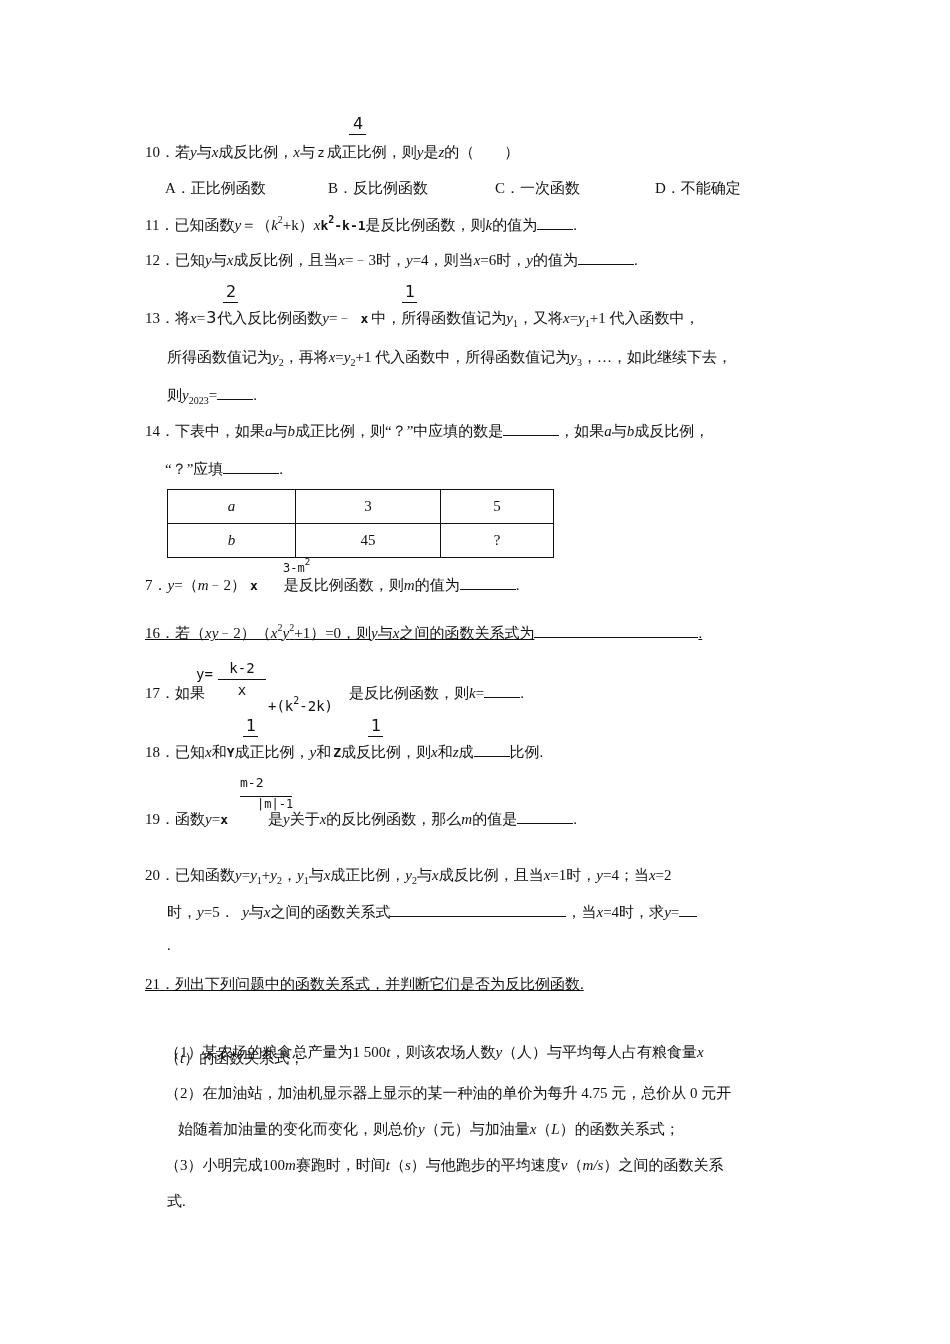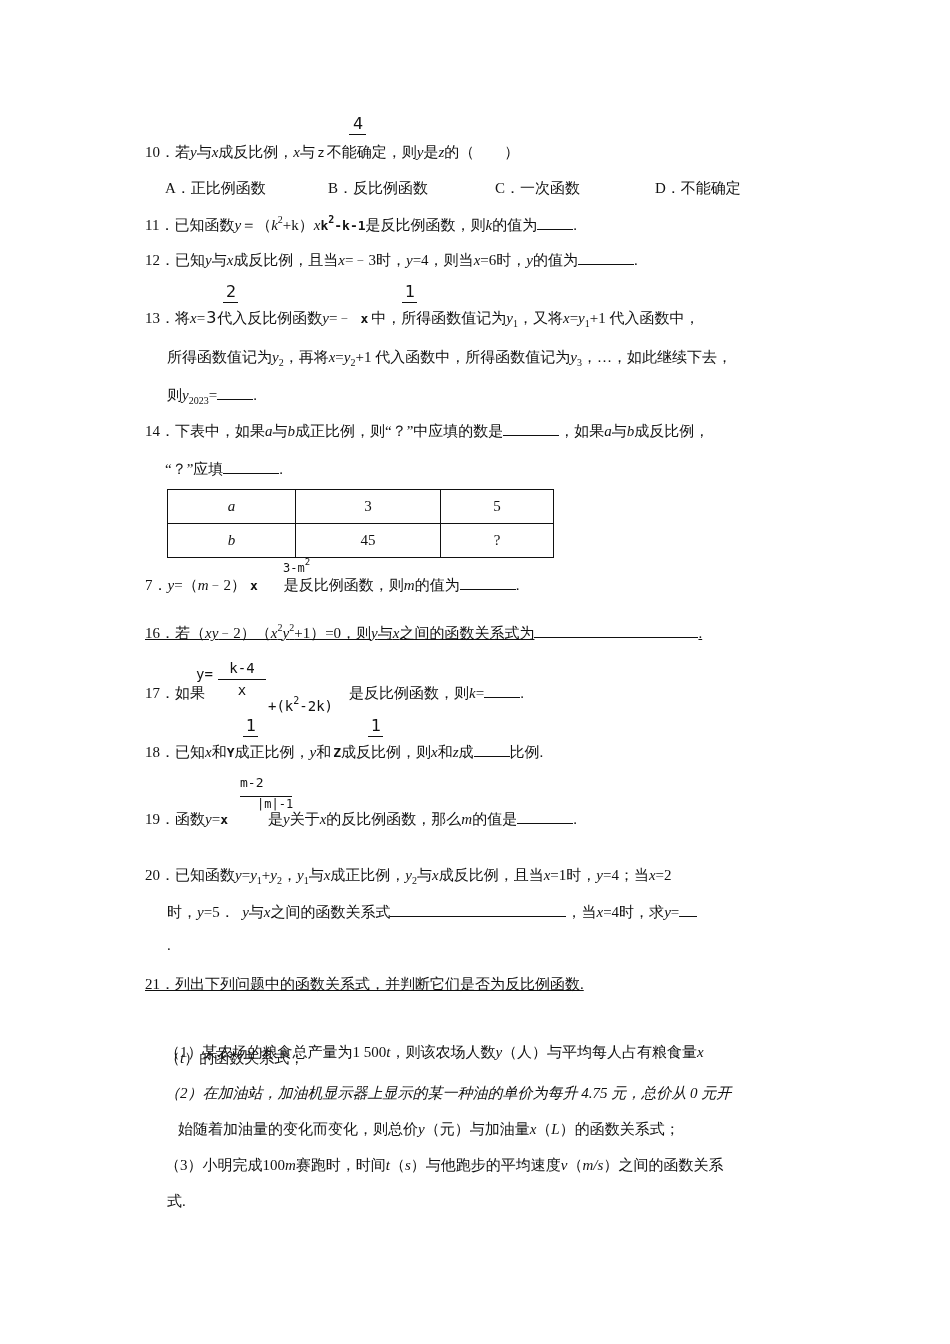--- a/index.html
+++ b/index.html
@@ -19,21 +19,21 @@
   </style>
 </head>
 <body>
 
 <div>
 
   <div>
     <span class="fnum" style="left:350px; top:114px; width:16px;">4</span>
     <div class="fbar" style="left:349px; top:134px; width:17px;"></div>
     <div class="line" style="left:145px; top:142px;">
-      <span>10．</span><span>若</span><i>y</i><span>与</span><i>x</i><span>成反比例，</span><i>x</i><span>与</span><span class="mono" style="margin:0 2px;">z</span><span>不能确定，则</span><i>y</i><span>是</span><i>z</i><span>的（　　）</span>
+      <span>10．</span><span>若</span><i>y</i><span>与</span><i>x</i><span>成反比例，</span><i>x</i><span>与</span><span class="mono" style="margin:0 2px;">z</span><span>成正比例，则</span><i>y</i><span>是</span><i>z</i><span>的（　　）</span>
     </div>
     <div class="line" style="left:165px; top:178px;"><span>A．</span><span>正比例函数</span></div>
     <div class="line" style="left:328px; top:178px;"><span>B．</span><span>反比例函数</span></div>
     <div class="line" style="left:495px; top:178px;"><span>C．</span><span>一次函数</span></div>
     <div class="line" style="left:655px; top:178px;"><span>D．</span><span>不能确定</span></div>
   </div>
 
   <div class="line" style="left:145px; top:215px;">
     <span>11．</span><span>已知函数</span><i>y</i><span>＝（</span><i>k</i><span class="sup">2</span><span>+k</span><span>）</span><i>x</i><span class="mono" style="font-weight:bold;"><span>k</span><span class="sup">2</span><span>-k-1</span></span><span>是反比例函数，则</span><i>k</i><span>的值为</span><span class="blank" style="width:36px;"></span><span>.</span>
   </div>
@@ -88,21 +88,21 @@
     </div>
   </div>
 
   <div class="line" style="left:145px; top:623px;text-decoration:underline;">
     <span>16．</span><span>若（</span><i>xy</i><span>﹣2）（</span><i>x</i><span class="sup">2</span><i>y</i><span class="sup">2</span><span>+1）=0，则</span><i>y</i><span>与</span><i>x</i><span>之间的函数关系式为</span><span class="blank" style="width:164px;"></span><span>.</span>
   </div>
 
   <div>
     <div class="eq-img" style="left:196px; top:660px;">
       <span style="position:absolute; left:0; top:6px;">y=</span>
-      <span style="position:absolute; left:22px; top:0; width:48px; text-align:center;">k-4</span>
+      <span style="position:absolute; left:22px; top:0; width:48px; text-align:center;">k-2</span>
       <span style="position:absolute; left:22px; top:19px; width:48px; height:1px; background:#111;"></span>
       <span style="position:absolute; left:22px; top:22px; width:48px; text-align:center;">x</span>
       <span style="position:absolute; left:72px; top:10px;margin-top:28px;"><span>+(k</span><span class="sup" style="font-size:10px;">2</span><span>-2k)</span></span>
     </div>
     <div class="line" style="left:145px; top:683px;">
       <span>17．</span><span>如果</span><span style="display:inline-block; width:144px;"></span><span>是反比例函数，则</span><i>k</i><span>=</span><span class="blank" style="width:36px;"></span><span>.</span>
     </div>
   </div>
 
   <div>
@@ -137,21 +137,21 @@
   <div>
     <div class="line" style="left:145px; top:974px;text-decoration:underline;">
       <span>21．</span><span>列出下列问题中的函数关系式，并判断它们是否为反比例函数.</span>
     </div>
     <div class="line" style="left:165px; top:1042px;">
       <span>（1）某农场的粮食总产量为1  500</span><i>t</i><span>，则该农场人数</span><i>y</i><span>（人）与平均每人占有粮食量</span><i>x</i>
     </div>
     <div class="line" style="left:165px; top:1048px;">
       <span>（</span><i>t</i><span>）的函数关系式；</span>
     </div>
-    <div class="line" style="left:165px; top:1083px;font-style:italic;">
+    <div class="line" style="left:165px; top:1083px;">
       <span>（2）在加油站，加油机显示器上显示的某一种油的单价为每升 4.75 元，总价从 0 元开</span>
     </div>
     <div class="line" style="left:178px; top:1119px;">
       <span>始随着加油量的变化而变化，则总价</span><i>y</i><span>（元）与加油量</span><i>x</i><span>（</span><i>L</i><span>）的函数关系式；</span>
     </div>
     <div class="line" style="left:165px; top:1155px;">
       <span>（3）小明完成100</span><i>m</i><span>赛跑时，时间</span><i>t</i><span>（</span><i>s</i><span>）与他跑步的平均速度</span><i>v</i><span>（</span><i>m/s</i><span>）之间的函数关系</span>
     </div>
     <div class="line" style="left:167px; top:1191px;">式.</div>
   </div>

